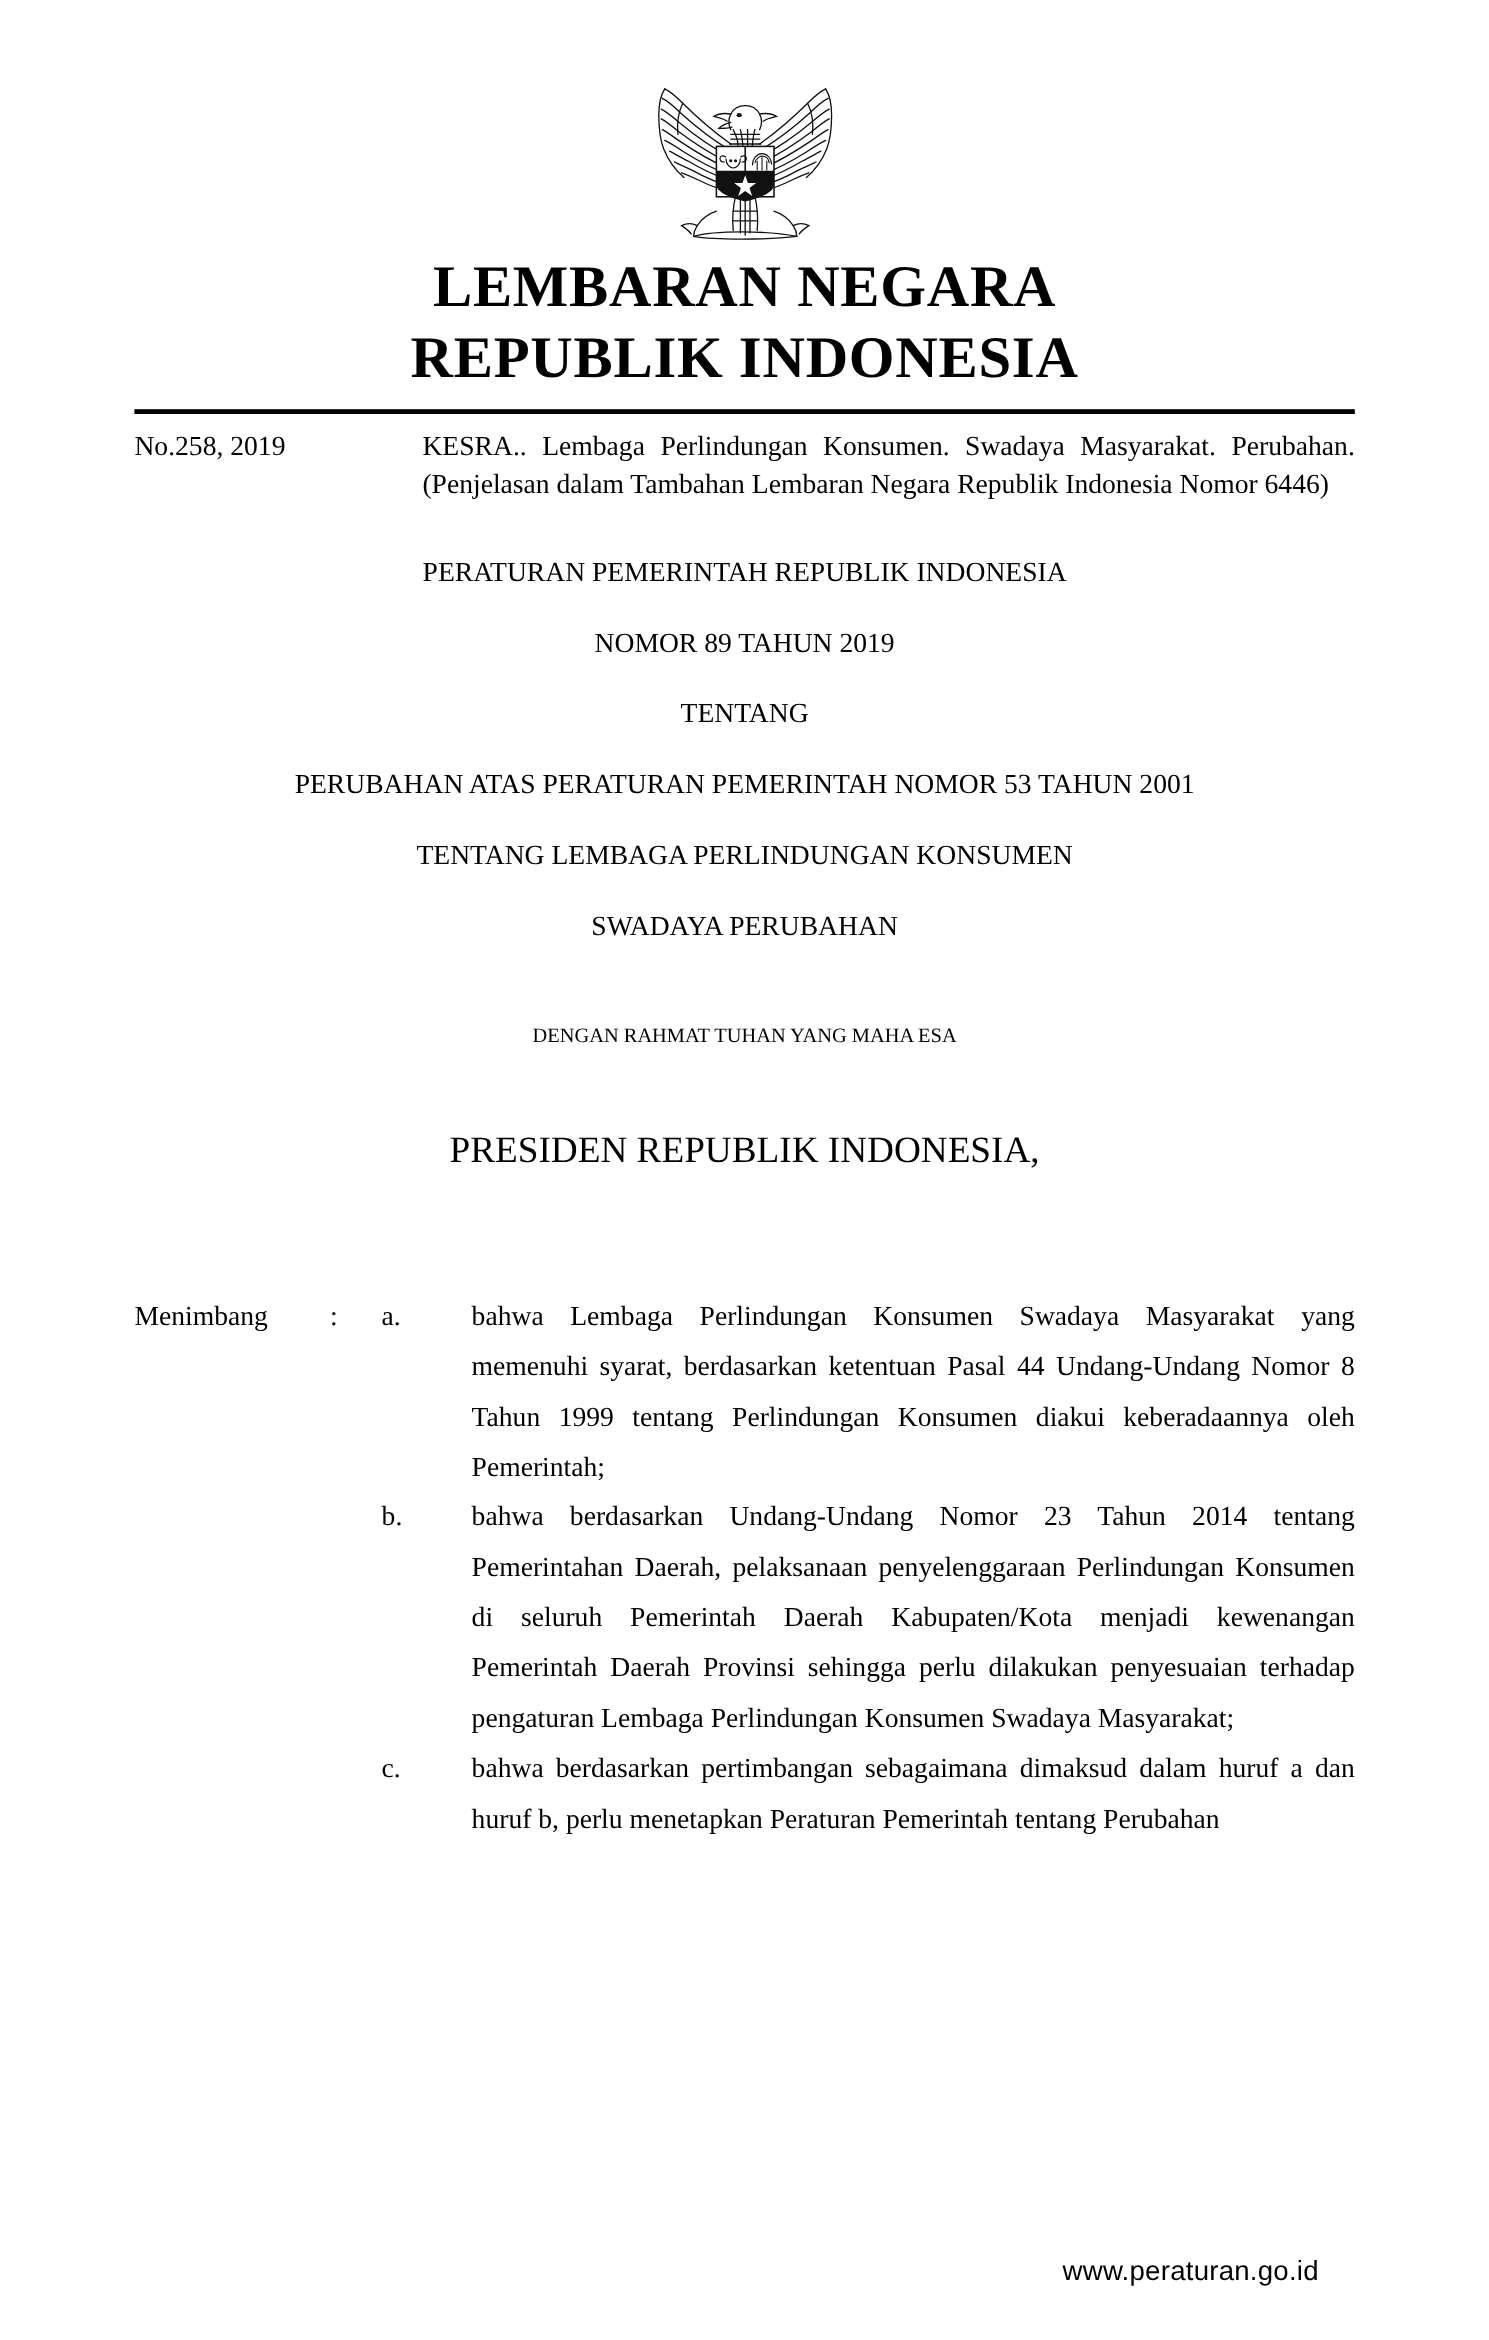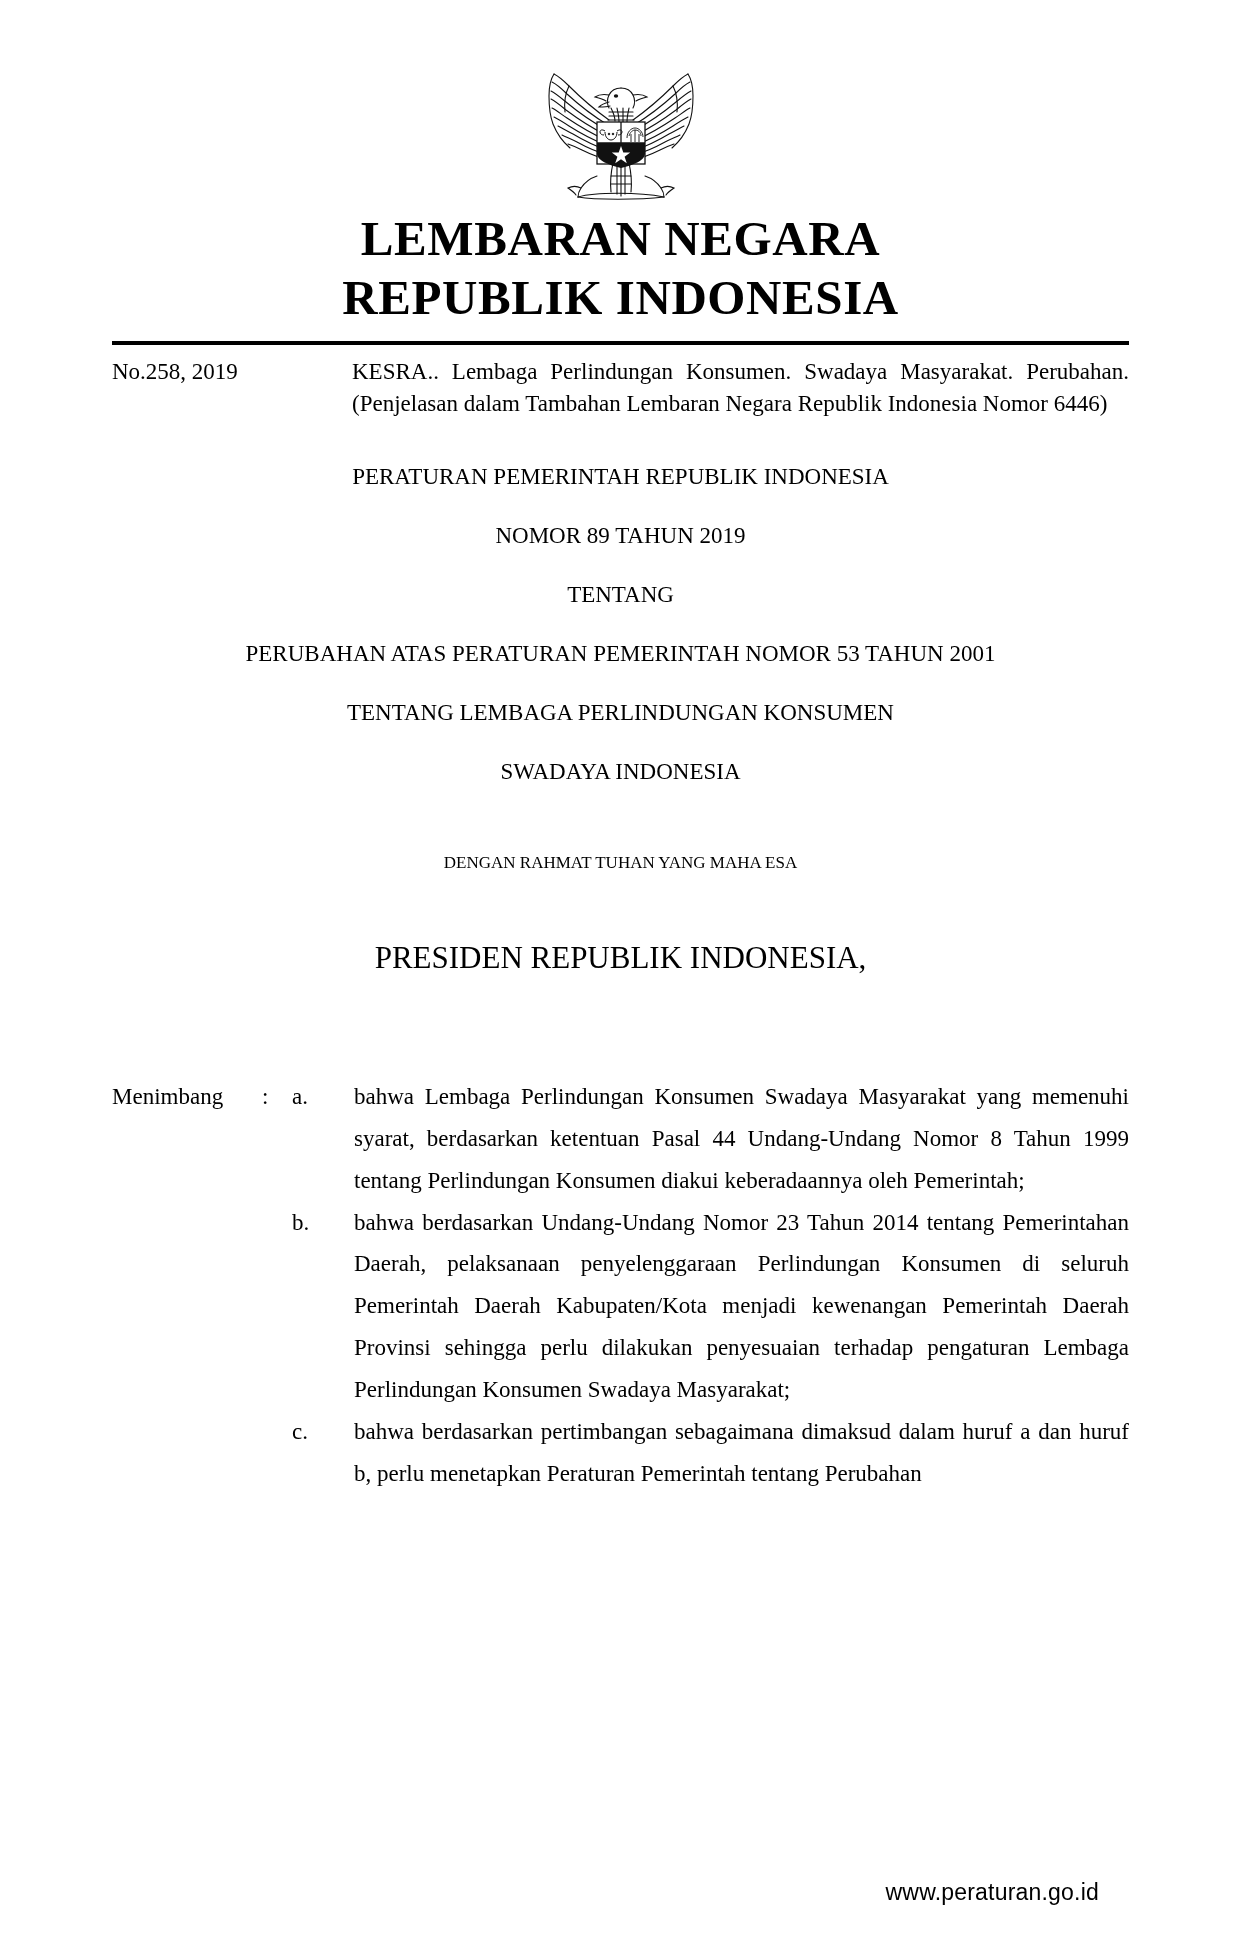--- a/index.html
+++ b/index.html
@@ -98,20 +98,21 @@
 
   
   .considerations {
     margin-top: 100px;
   }
   .cons-row {
     display: flex;
     align-items: flex-start;
     font-size: 23px;
     line-height: 1.82;
+    gap: 13px;
   }
   .cons-label {
     width: 150px;
     flex: 0 0 150px;
     white-space: nowrap;
   }
   .cons-colon {
     width: 30px;
     flex: 0 0 30px;
     text-align: left;
@@ -248,21 +249,21 @@
     <div class="header-no">No.258, 2019</div>
     <div class="header-desc">KESRA.. Lembaga Perlindungan Konsumen. Swadaya Masyarakat. Perubahan. (Penjelasan dalam Tambahan Lembaran Negara Republik Indonesia Nomor 6446)</div>
   </div>
 
   <div class="title-block">
     <div class="tline">PERATURAN PEMERINTAH REPUBLIK INDONESIA</div>
     <div class="tline">NOMOR 89 TAHUN 2019</div>
     <div class="tline">TENTANG</div>
     <div class="tline">PERUBAHAN ATAS PERATURAN PEMERINTAH NOMOR 53 TAHUN 2001</div>
     <div class="tline">TENTANG LEMBAGA PERLINDUNGAN KONSUMEN</div>
-    <div class="tline">SWADAYA INDONESIA</div>
+    <div class="tline">SWADAYA PERUBAHAN</div>
   </div>
 
   <div class="oath">DENGAN RAHMAT TUHAN YANG MAHA ESA</div>
 
   <div class="president">PRESIDEN REPUBLIK INDONESIA,</div>
 
   <div class="considerations">
 
     <div class="cons-row">
       <div class="cons-label">Menimbang</div>

